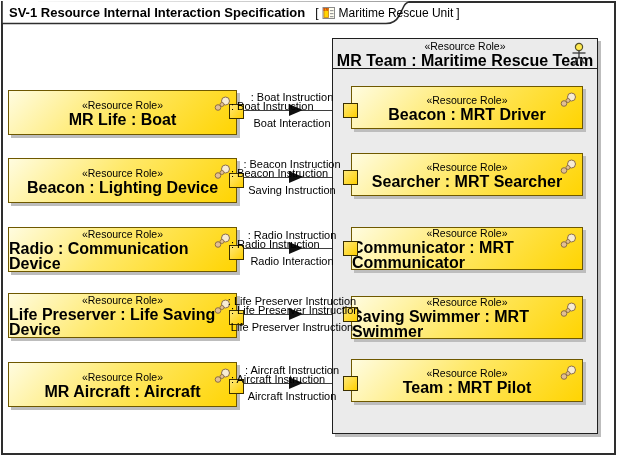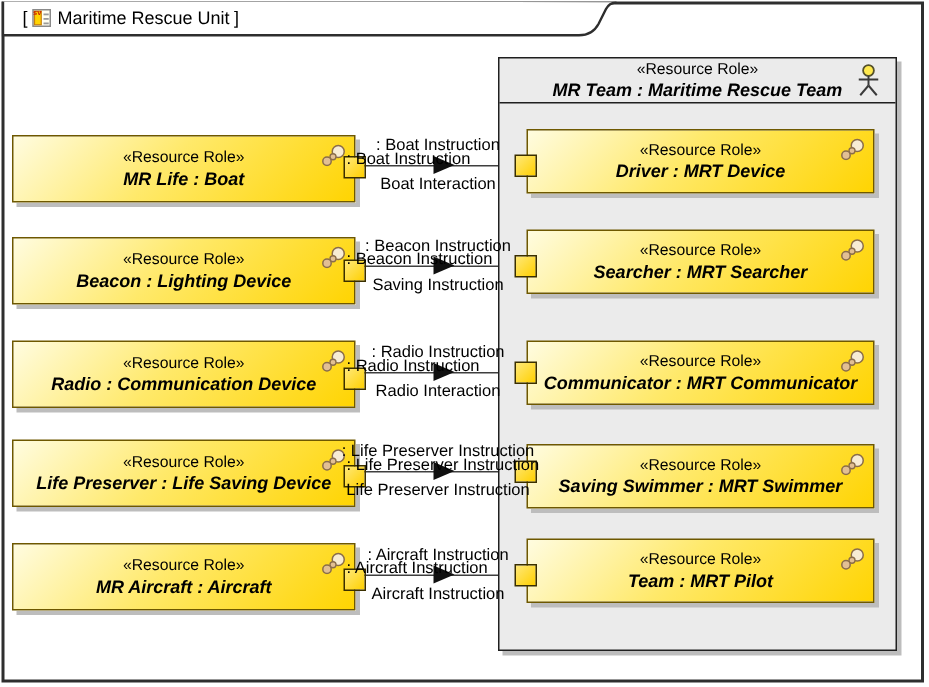--- a/index.html
+++ b/index.html
@@ -12,21 +12,21 @@
             display:flex;align-items:center;gap:4px;}
   .tab-title{font-weight:bold;font-size:13px;}
   .tab-ctx{font-size:12px;display:flex;align-items:center;gap:3px;margin-left:6px;}
   
   .ybox{position:absolute;box-sizing:border-box;
         background:linear-gradient(135deg,#fffce0 0%,#ffe96a 45%,#ffd402 100%);
         border:1.5px solid #6e5800;box-shadow:3px 3px 0 #bdbdbd;
         display:flex;flex-direction:column;align-items:center;justify-content:center;
         z-index:3;}
   .stereo{font-size:10.5px;line-height:13px;}
-  .bname{font-size:12px;font-weight:bold;line-height:15px;font-style:italic;}
+  .bname{font-size:16px;font-weight:bold;line-height:15px;}
   .roleicon{position:absolute;right:5px;top:5px;z-index:4;}
   
   .container{position:absolute;left:332px;top:38px;width:266px;height:396px;
              box-sizing:border-box;background:#ebebeb;border:1.5px solid #1f1f1f;
              box-shadow:3px 3px 0 #bdbdbd;z-index:2;}
   .container-header{position:absolute;left:0;top:0;width:100%;height:30px;
                     border-bottom:1.5px solid #1f1f1f;box-sizing:border-box;
                     display:flex;flex-direction:column;align-items:center;justify-content:center;}
   
   .conn{position:absolute;height:0;border-top:1.3px solid #3f3f3f;z-index:1;}
@@ -41,20 +41,21 @@
 </head>
 <body>
 
 <div class="stage">
   <div class="frame"></div>
 
   <svg class="tab" viewBox="0 0 412 24">
     <path d="M1 0 L1 22.5 L385 22.5 Q394 22.5 398 15 L403 5 Q405 1 410 0.5" fill="#ffffff" stroke="#2e2e2e" stroke-width="1.6"></path>
   </svg>
   <div class="tab-text">
+    <span class="tab-title">SV-1 Resource Internal Interaction Specification</span>
     <span class="tab-ctx">
       <span>[</span>
       <svg width="14" height="14" viewBox="0 0 14 14">
         <rect x="1" y="1.5" width="11.5" height="11" fill="#fffef0" stroke="#8a8a8a" stroke-width="1"></rect>
         <rect x="2" y="2.5" width="4.5" height="9" fill="#ffd402" stroke="#c87f0a" stroke-width="0.8"></rect>
         <rect x="8" y="4" width="3.5" height="1.2" fill="#9a9a9a"></rect>
         <rect x="8" y="7" width="3.5" height="1.2" fill="#9a9a9a"></rect>
         <rect x="8" y="10" width="3.5" height="1.2" fill="#9a9a9a"></rect>
         <text x="1" y="5" font-size="5" fill="#cc2200" font-weight="bold">sv</text>
       </svg>
@@ -122,21 +123,21 @@
     <span class="bname">MR Aircraft : Aircraft</span>
     <svg class="roleicon" width="17" height="15" viewBox="0 0 17 15">
       <circle cx="11.5" cy="5" r="4" fill="#f7ecd4" stroke="#8a6d4a" stroke-width="1"></circle>
       <circle cx="8" cy="8.5" r="2" fill="#e2bf94" stroke="#8a6d4a" stroke-width="0.9"></circle>
       <circle cx="4" cy="11.5" r="2.8" fill="#e2bf94" stroke="#8a6d4a" stroke-width="1"></circle>
     </svg>
   </div>
 
   <div class="ybox" style="left:351px;top:86px;width:232px;height:43px;">
     <span class="stereo">«Resource Role»</span>
-    <span class="bname">Driver : MRT Device</span>
+    <span class="bname">Beacon : MRT Driver</span>
     <svg class="roleicon" width="17" height="15" viewBox="0 0 17 15">
       <circle cx="11.5" cy="5" r="4" fill="#f7ecd4" stroke="#8a6d4a" stroke-width="1"></circle>
       <circle cx="8" cy="8.5" r="2" fill="#e2bf94" stroke="#8a6d4a" stroke-width="0.9"></circle>
       <circle cx="4" cy="11.5" r="2.8" fill="#e2bf94" stroke="#8a6d4a" stroke-width="1"></circle>
     </svg>
   </div>
 
   <div class="ybox" style="left:351px;top:153px;width:232px;height:43px;">
     <span class="stereo">«Resource Role»</span>
     <span class="bname">Searcher : MRT Searcher</span>

